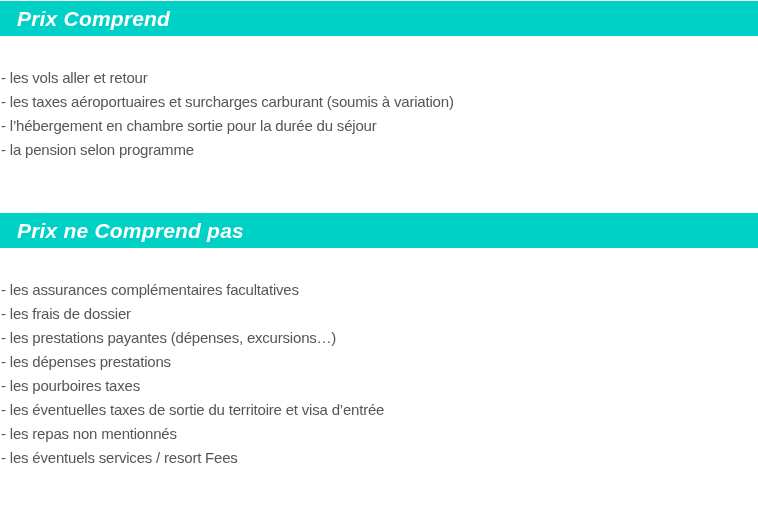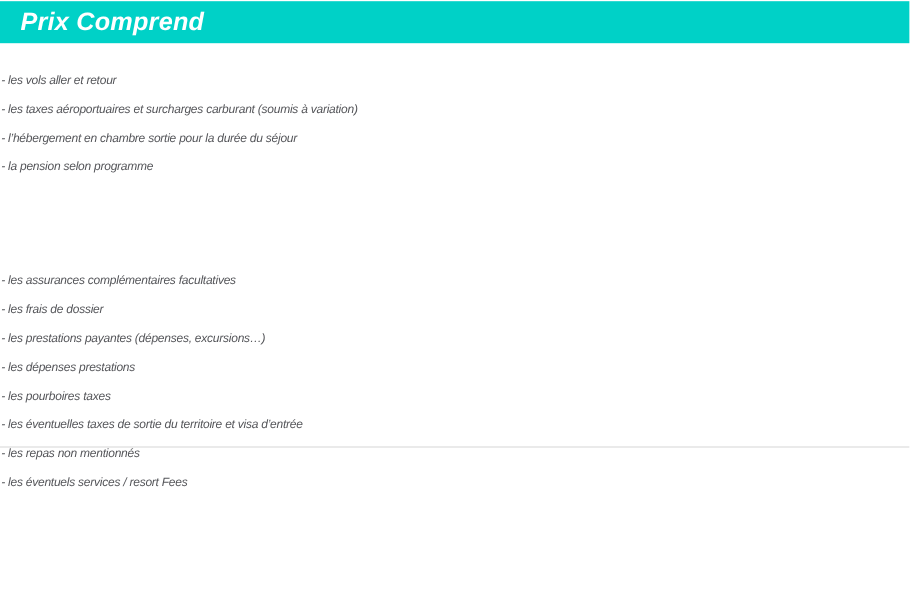--- a/index.html
+++ b/index.html
@@ -11,21 +11,21 @@
   * { margin: 0; padding: 0; box-sizing: border-box; }
   html, body {
     width: 758px;
     height: 508px;
     background: #ffffff;
     overflow: hidden;
     font-family: "Liberation Sans", sans-serif;
   }
   .page {
     width: 758px;
-    height: 372px;
+    height: 508px;
     position: relative;
     border-bottom: 1px solid var(--rule);
   }
   .section-header {
     margin-top: 1px;
     height: 35px;
     width: 100%;
     background: var(--accent);
     display: flex;
     align-items: center;
@@ -34,25 +34,24 @@
   .section-header .title {
     color: var(--header-text);
     font-size: 21px;
     font-weight: 700;
     font-style: italic;
     letter-spacing: 0.2px;
     white-space: nowrap;
   }
   ul.price-list {
     list-style: none;
-    margin-top: 20px;
+    margin-top: 30px;
     padding-left: 1px;
     color: var(--body-text);
-    font-style: italic;
-    font-size: 10px;
+    font-size: 15px;
     letter-spacing: -0.2px;
     line-height: 24px;
   }
   .section-gap { height: 51px; }
   .sh2 { margin-top: 0; }
 </style>
 </head>
 <body>
 
 <div class="page">
@@ -63,20 +62,23 @@
 
   <ul class="price-list">
     <li>- les vols aller et retour</li>
     <li>- les taxes aéroportuaires et surcharges carburant (soumis à variation)</li>
     <li>- l’hébergement en chambre sortie pour la durée du séjour</li>
     <li>- la pension selon programme</li>
   </ul>
 
   <div class="section-gap"></div>
 
+  <div class="section-header sh2">
+    <span class="title">Prix ne Comprend pas</span>
+  </div>
 
   <ul class="price-list">
     <li>- les assurances complémentaires facultatives</li>
     <li>- les frais de dossier</li>
     <li>- les prestations payantes (dépenses, excursions…)</li>
     <li>- les dépenses prestations</li>
     <li>- les pourboires taxes</li>
     <li>- les éventuelles taxes de sortie du territoire et visa d’entrée</li>
     <li>- les repas non mentionnés</li>
     <li>- les éventuels services / resort Fees</li>

